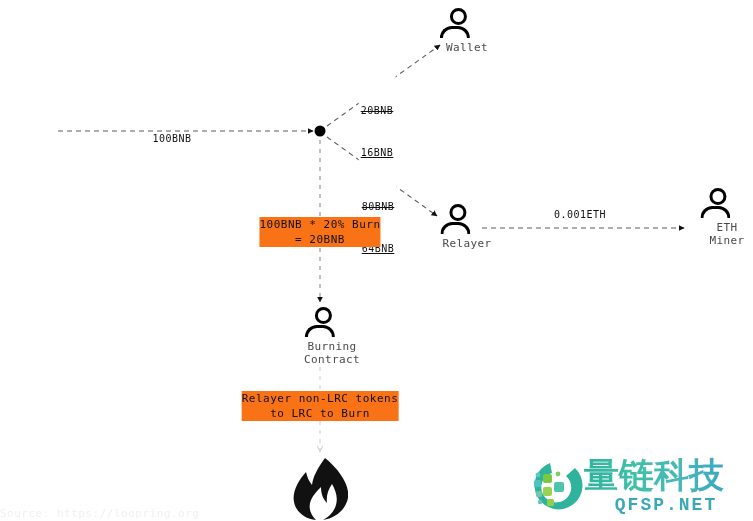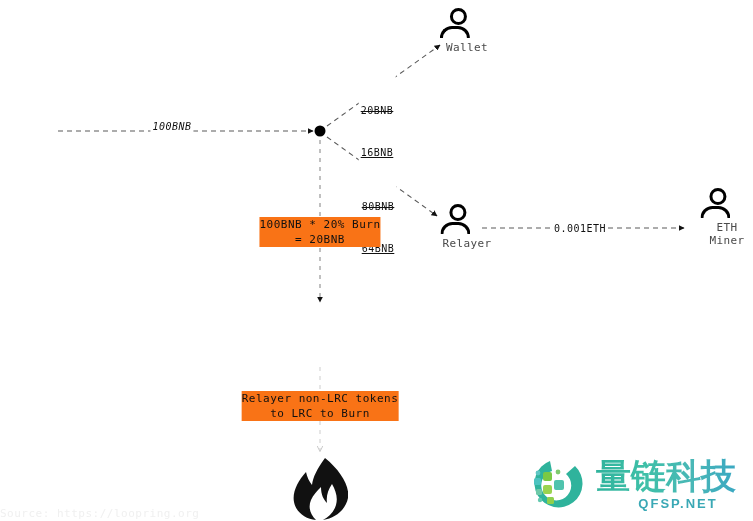--- a/index.html
+++ b/index.html
@@ -119,41 +119,41 @@
   .flame {
     position: absolute;
     transform: translateX(-50%);
   }
 
   
   .watermark {
     position: absolute;
     display: flex;
     align-items: center;
-    gap: 12px;
+    gap: 0;
   }
   .wm-text {
     display: flex;
     flex-direction: column;
     align-items: center;
   }
   .wm-cn {
     font-family: "DejaVu Sans", "Liberation Sans", sans-serif;
     font-size: 35px;
     font-weight: bold;
     line-height: 38px;
     background: linear-gradient(90deg, #2fb39c 0%, #3fc0a8 35%, #49b7b7 70%, #3aa8c2 100%);
     -webkit-background-clip: text;
     background-clip: text;
     color: #36b4a8;
     -webkit-text-fill-color: transparent;
   }
   .wm-dom {
-    font-family: Liberation Sans, sans-serif;
-    font-size: 13px;
+    font-family: Liberation Mono, monospace;
+    font-size: 18px;
     font-weight: bold;
     letter-spacing: 2px;
     color: #3aa8b5;
     margin-top: 1px;
     margin-left: 24px;
   }
   .bottom-fade {
     position: absolute;
     left: 0;
     bottom: 0;
@@ -215,34 +215,42 @@
   </div>
 
   <div class="node" style="left:455px; top:204px;">
     <div class="person-icon">
       <div class="head"></div>
         <div class="body"></div>
     </div>
     <div class="node-label">Relayer</div>
   </div>
 
-
-  <div class="edge-label" style="left:172px; top:120px;font-style:italic;">100BNB</div>
+  <div class="node" style="left:320px; top:307px;">
+    <div class="person-icon">
+      <div class="head"></div>
+        <div class="body"></div>
+    </div>
+    <div class="node-label">Burning
+Contract</div>
+  </div>
+
+  <div class="edge-label" style="left:172px; top:132px;">100BNB</div>
 
   <div class="edge-label" style="left:377px; top:76px;">
     <span class="struck">20BNB</span>
     <span class="after">16BNB</span>
   </div>
 
   <div class="edge-label" style="left:378px; top:172px;">
     <span class="struck">80BNB</span>
     <span class="after">64BNB</span>
   </div>
 
-  <div class="edge-label" style="left:580px; top:222px;">0.001ETH</div>
+  <div class="edge-label" style="left:580px; top:208px;">0.001ETH</div>
 
   <div class="note" style="left:320px; top:217px;">100BNB * 20% Burn
 = 20BNB</div>
 
   <div class="note" style="left:320px; top:391px;">Relayer non-LRC tokens
 to LRC to Burn</div>
 
   <div class="flame" style="left:320px; top:458px;">
     <svg width="56" height="62" viewBox="0 0 56 62" xmlns="http://www.w3.org/2000/svg">
       <path d="M33 0 C25 11 21 19 20 27 C17 23 15 19 14 14

